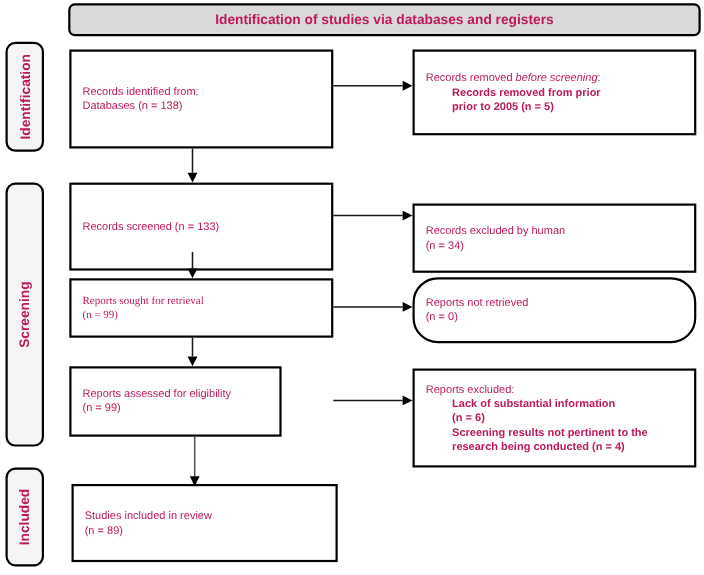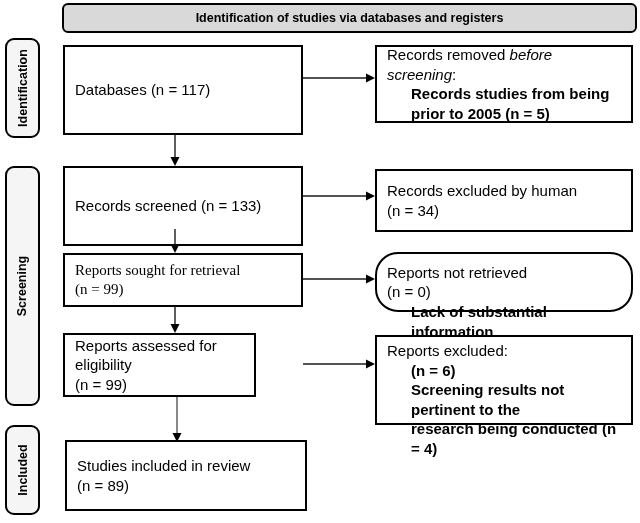--- a/index.html
+++ b/index.html
@@ -2,21 +2,21 @@
 <html><head>
 <meta charset="utf-8">
 <style>
   html, body { margin: 0; padding: 0; background: #ffffff; }
   #diagram {
     position: relative;
     width: 640px;
     height: 523px;
     background: #ffffff;
     font-family: "Liberation Sans", sans-serif;
-    color: #000000;
+    color: #be185d;
     overflow: hidden;
   }
   .banner {
     position: absolute;
     left: 62px; top: 3px;
     width: 575px; height: 30px;
     background: #d9d9d9;
     border: 2px solid #000;
     border-radius: 6px;
     box-sizing: border-box;
@@ -38,35 +38,35 @@
     font-weight: bold;
     font-size: 12.5px;
   }
   .box {
     position: absolute;
     background: #ffffff;
     border: 2px solid #000;
     box-sizing: border-box;
     display: flex; flex-direction: column; justify-content: center;
     padding: 10px 10px;
-    font-size: 15px;
+    font-size: 10px;
     line-height: 1.3;
   }
   .box .line { display: block; }
   .sub { padding-left: 24px; font-weight: bold; }
   .it { font-style: italic; }
   
   #box-identified { left: 63px; top: 45px;  width: 240px; height: 90px; }
   #box-screened   { left: 63px; top: 166px; width: 240px; height: 80px; }
   #box-sought     { left: 63px; top: 253px; width: 240px; height: 54px; font-family: Liberation Serif, serif; }
   #box-assessed   { left: 63px; top: 333px; width: 193px; height: 64px; }
   #box-included   { left: 65px; top: 440px; width: 242px; height: 71px; }
   
   #box-removed        { left: 375px; top: 45px;  width: 258px; height: 78px; }
-  #box-excluded-human { left: 375px; top: 169px; width: 258px; height: 63px; }
+  #box-excluded-human { left: 375px; top: 185px; width: 258px; height: 63px; }
   #box-not-retrieved  { left: 375px; top: 252px; width: 258px; height: 60px; border-radius: 23px; }
   #box-rep-excluded   { left: 375px; top: 335px; width: 258px; height: 90px; }
   
   #ribbon-identification { top: 38px;  height: 100px; }
   #ribbon-screening      { top: 166px; height: 240px; }
   #ribbon-included       { top: 425px; height: 90px;  }
   svg.connectors {
     position: absolute; left: 0; top: 0;
     width: 640px; height: 523px;
     pointer-events: none;
@@ -85,26 +85,27 @@
     <span>Identification</span>
   </div>
   <div class="ribbon" id="ribbon-screening">
     <span>Screening</span>
   </div>
   <div class="ribbon" id="ribbon-included">
     <span>Included</span>
   </div>
 
   <div class="box" id="box-identified">
-    <div class="line">Databases (n = 117)</div>
+    <div class="line">Records identified from:</div>
+    <div class="line">Databases (n = 138)</div>
   </div>
 
   <div class="box" id="box-removed">
     <div class="line"><span>Records removed </span><span class="it">before screening</span><span>:</span></div>
-    <div class="line sub">Records studies from being</div>
+    <div class="line sub">Records removed from prior</div>
     <div class="line sub">prior to 2005 (n = 5)</div>
   </div>
 
   <div class="box" id="box-screened">
     <div class="line">Records screened (n = 133)</div>
   </div>
 
   <div class="box" id="box-excluded-human">
     <div class="line">Records excluded by human</div>
     <div class="line">(n = 34)</div>
@@ -119,22 +120,22 @@
     <div class="line">Reports not retrieved</div>
     <div class="line">(n = 0)</div>
   </div>
 
   <div class="box" id="box-assessed">
     <div class="line">Reports assessed for eligibility</div>
     <div class="line">(n = 99)</div>
   </div>
 
   <div class="box" id="box-rep-excluded">
+    <div class="line">Reports excluded:</div>
     <div class="line sub">Lack of substantial information</div>
-    <div class="line">Reports excluded:</div>
     <div class="line sub">(n = 6)</div>
     <div class="line sub">Screening results not pertinent to the</div>
     <div class="line sub">research being conducted (n = 4)</div>
   </div>
 
   <div class="box" id="box-included">
     <div class="line">Studies included in review</div>
     <div class="line">(n = 89)</div>
   </div>
 

